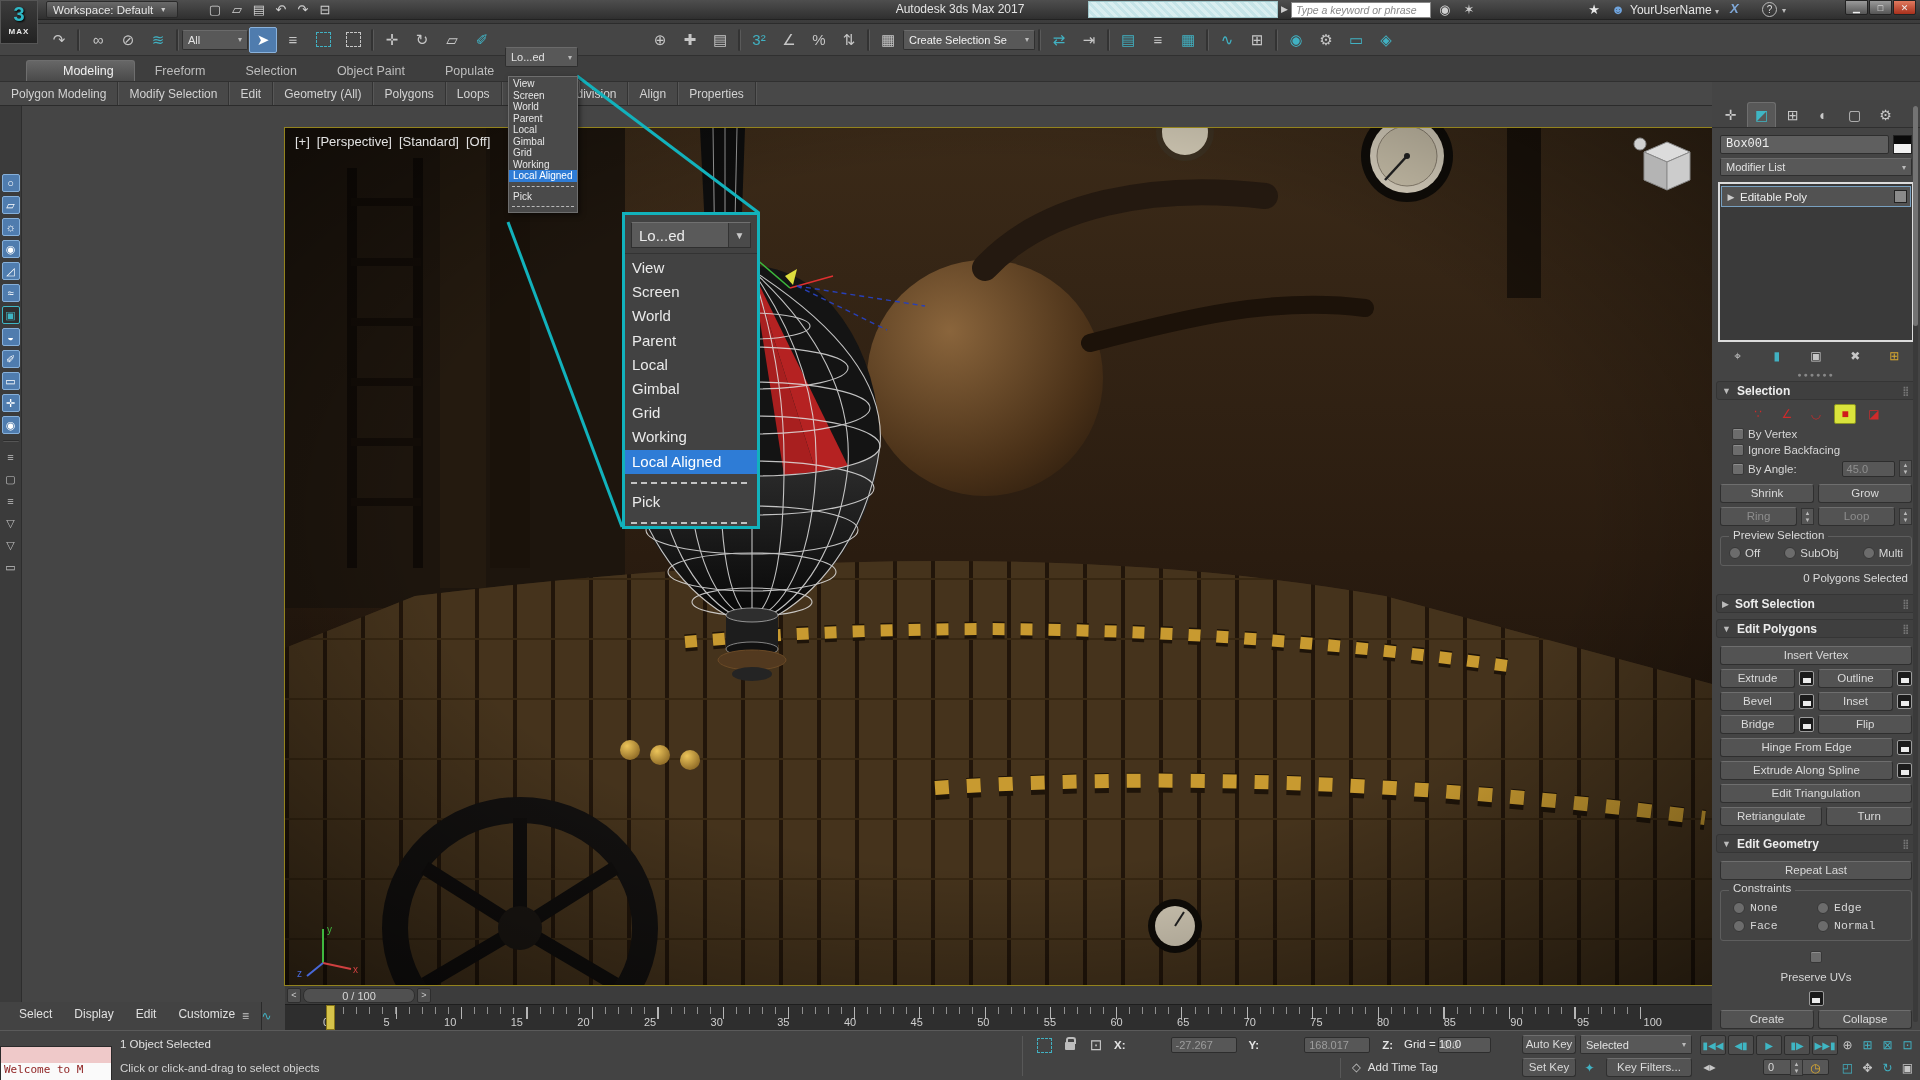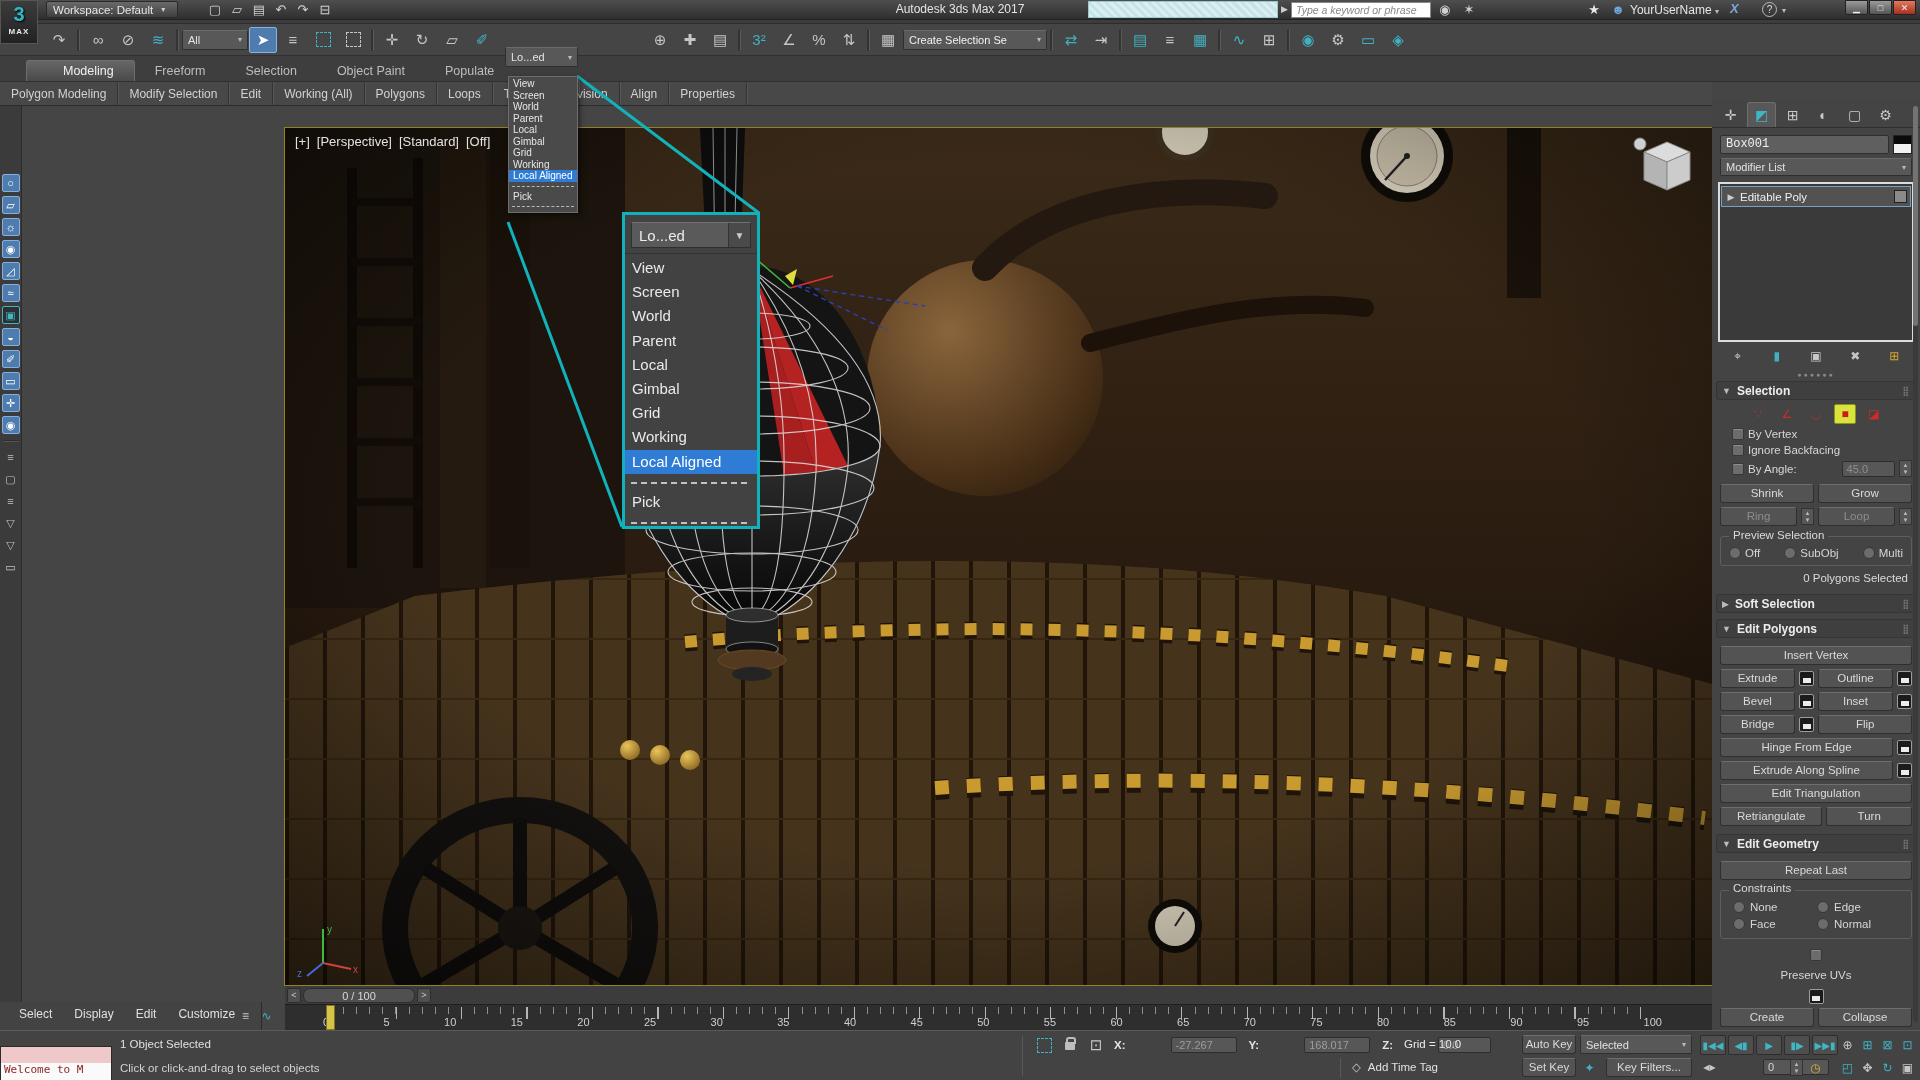--- a/index.html
+++ b/index.html
@@ -323,21 +323,21 @@
       <div class="tbtn">
         <span>⇅</span>
       </div>
       <div class="tbtn sep">
         <span></span>
       </div>
       <div class="tbtn">
         <span>▦</span>
       </div>
     </div>
-  <div class="combo" style="width:144px;color:#f2f2f2;">
+  <div class="combo" style="width:132px;color:#f2f2f2;">
     <span>Create Selection Se</span>
       <span class="arrow">▾</span>
   </div>
   <div class="tgroup">
 
   <div class="tbtn sep">
         <span></span>
       </div>
       <div class="tbtn teal">
         <span>⇄</span>
@@ -398,21 +398,21 @@
 <div class="rpanel">
       <span>Polygon Modeling</span>
     </div>
     <div class="rpanel">
       <span>Modify Selection</span>
     </div>
     <div class="rpanel">
       <span>Edit</span>
     </div>
     <div class="rpanel">
-      <span>Working (All)</span>
+      <span>Geometry (All)</span>
     </div>
     <div class="rpanel">
       <span>Polygons</span>
     </div>
     <div class="rpanel">
       <span>Loops</span>
     </div>
     <div class="rpanel">
       <span>Tris</span>
     </div>
@@ -909,21 +909,21 @@
   <div class="rhead" style="margin-top:8px;">
     <span class="tri">▼</span>
     <span>Edit Geometry</span>
     <span class="dots">⣿</span>
   </div>
   <div class="prow" style="margin-top:8px;">
       <div class="pbtn" style="flex:1;">Repeat Last</div>
     </div>
   <div class="grp" style="padding:8px 4px 6px 4px;">
     <span class="glabel" style="top:-9px;">Constraints</span>
-    <div style="display:grid;grid-template-columns:1fr 1fr;gap:5px 2px;padding:2px 8px;">
+    <div style="display:grid;grid-template-columns:1fr 1fr;gap:5px 2px;padding:2px 8px;font-family:Liberation Mono, monospace;">
 
     <div class="flex selected" style="gap:5px;">
           <span class="rad"></span>
           <span>None</span>
         </div>
         <div class="flex" style="gap:5px;">
           <span class="rad"></span>
           <span>Edge</span>
         </div>
         <div class="flex" style="gap:5px;">

